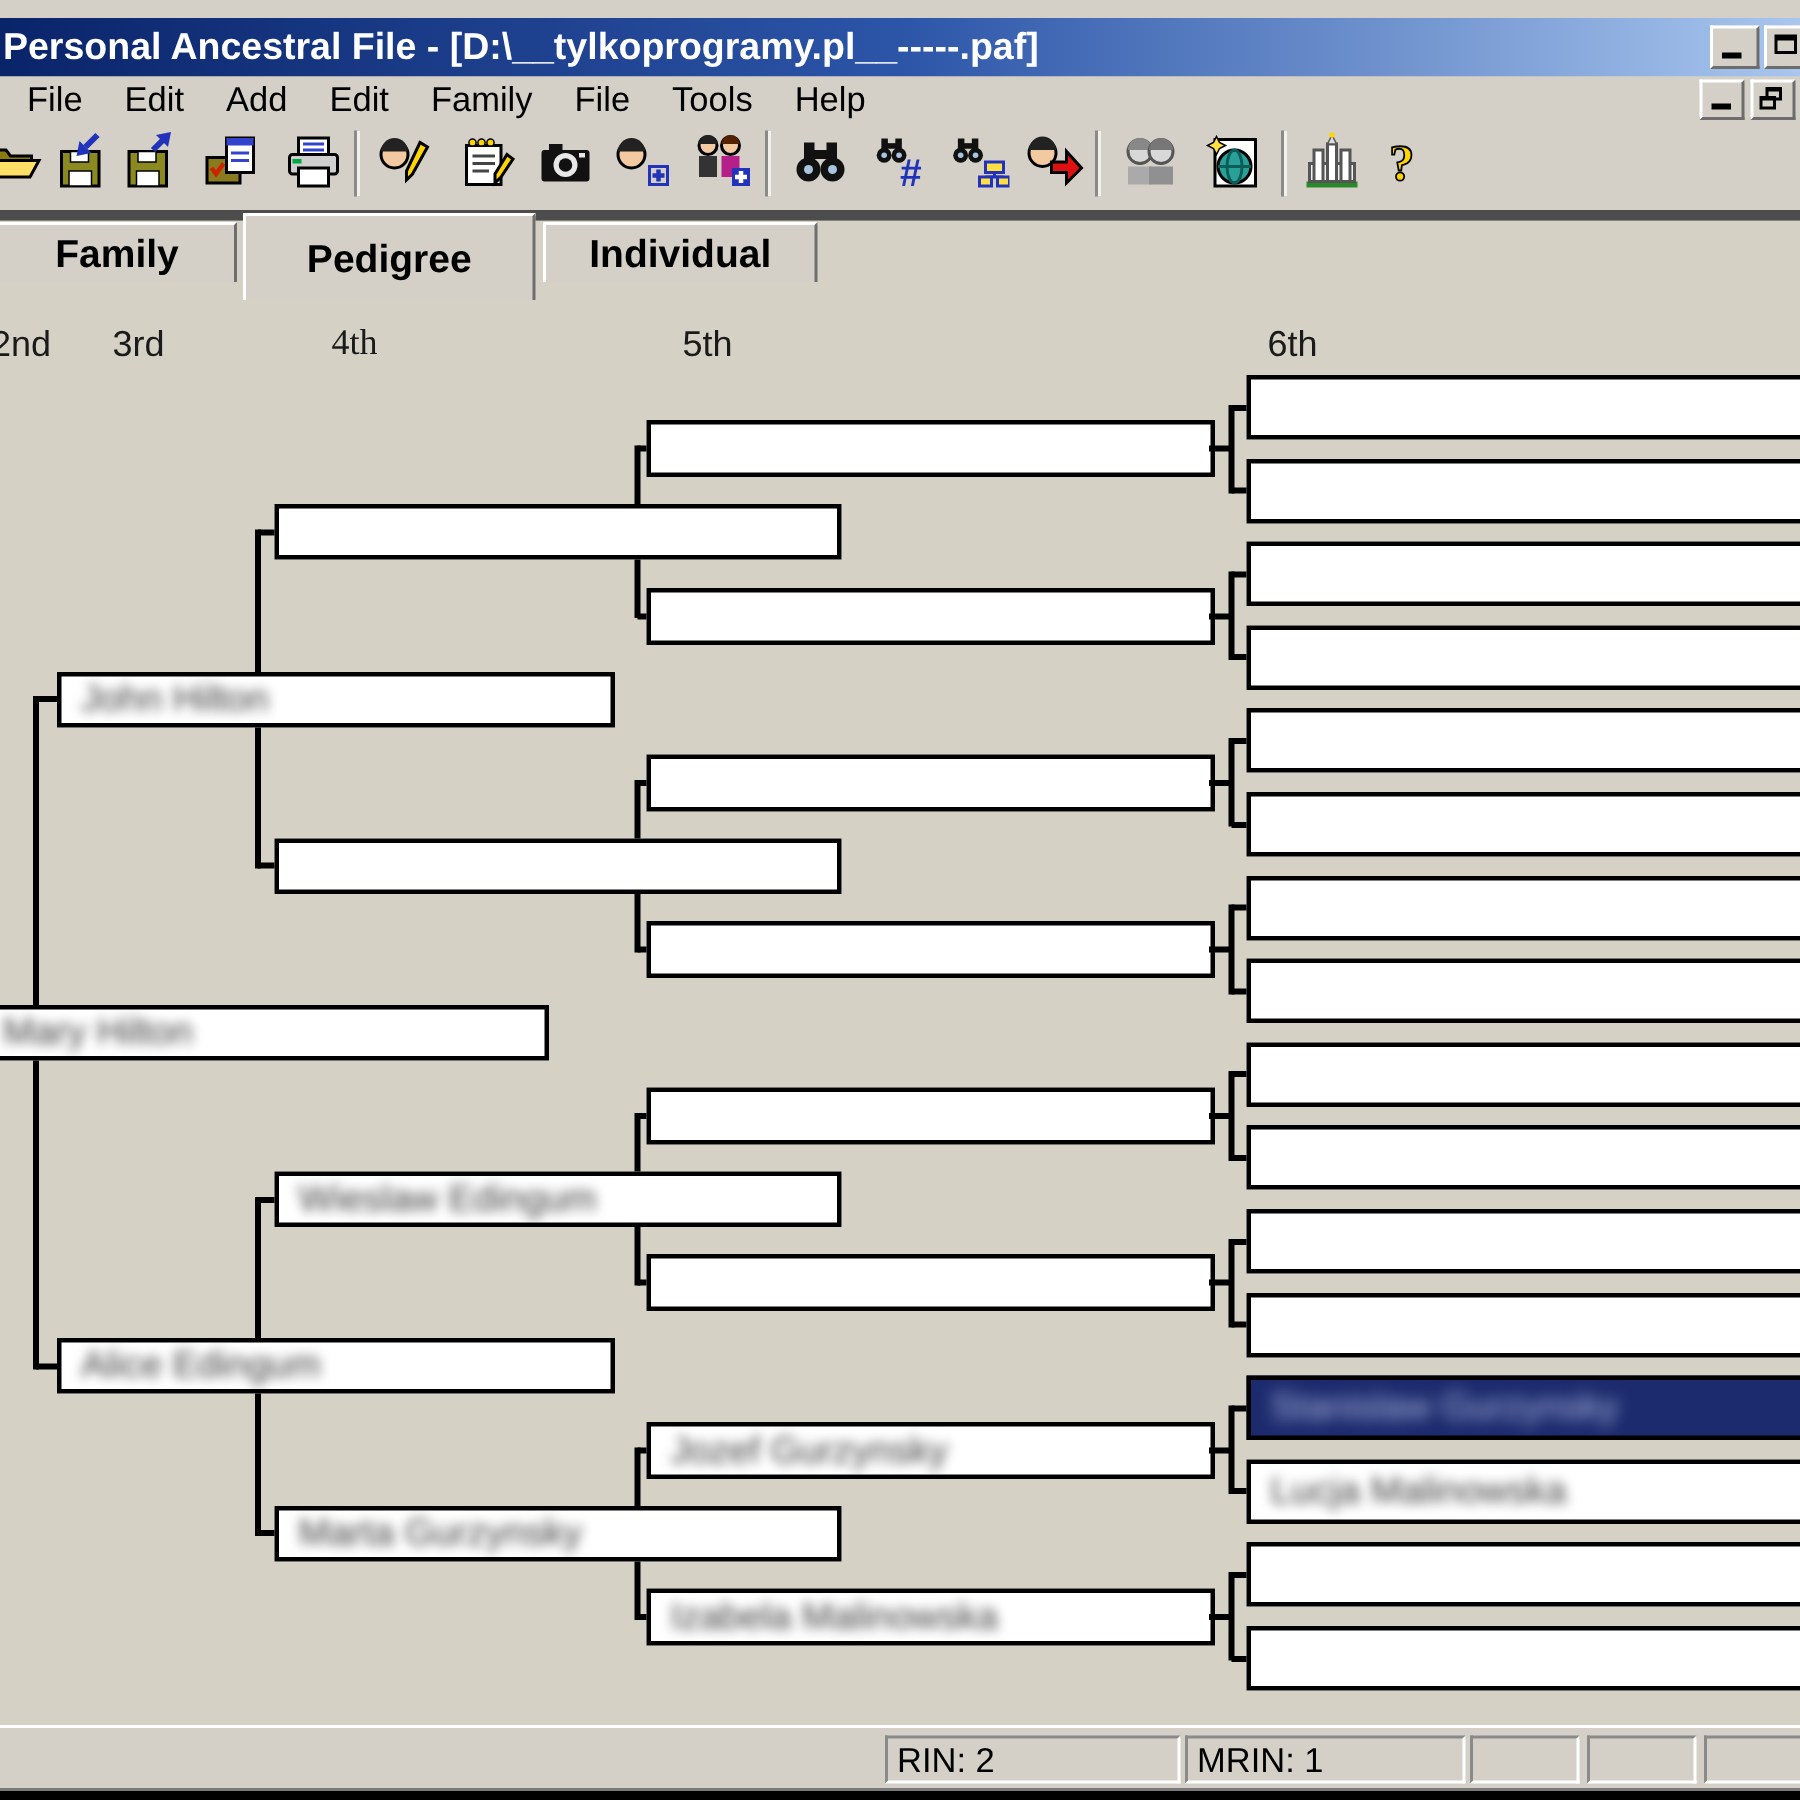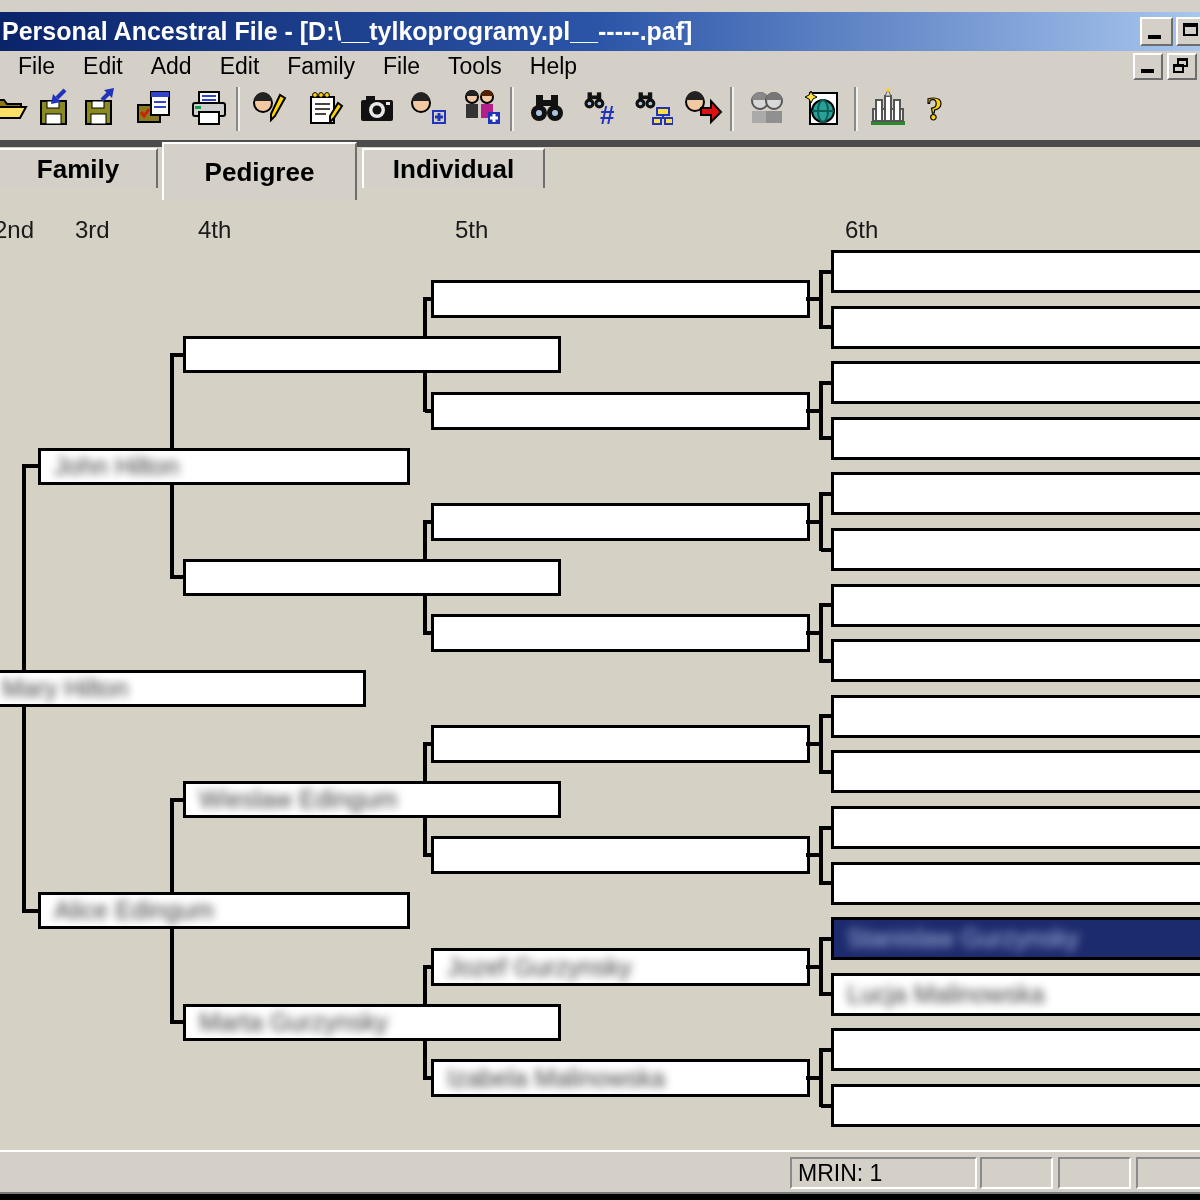--- a/index.html
+++ b/index.html
@@ -264,21 +264,21 @@
         </svg></span>
     </div>
   </div>
 <div id="toolbar-groove"></div>
 
 <div id="tabstrip"></div>
 
 <div id="chart">
     <div class="genlabel" style="left: -6px; top: 69px;">2nd</div>
     <div class="genlabel" style="left: 75px; top: 69px;">3rd</div>
-    <div class="genlabel" style="left: 198px; top: 69px;">4th</div>
+    <div class="genlabel" style="left: 221px; top: 69px; font-family: Liberation Serif, serif;">4th</div>
     <div class="genlabel" style="left: 455px; top: 69px;">5th</div>
     <div class="genlabel" style="left: 845px; top: 69px;">6th</div>
     <div class="pbox" style="left: -14px; top: 523px; width: 380px; height: 37px;">
       <span class="pname" style="line-height: 31px;">Mary Hilton</span>
     </div>
     <div class="pbox" style="left: 38px; top: 300.6px; width: 372px; height: 37px;">
       <span class="pname" style="line-height: 31px;">John Hilton</span>
     </div>
     <div class="pbox" style="left: 38px; top: 745.4px; width: 372px; height: 37px;">
       <span class="pname" style="line-height: 31px;">Alice Edingum</span>
@@ -380,20 +380,21 @@
     <div class="hline" style="left: 172px; top: 650.7px; width: 11px; height: 4px;"></div>
     <div class="hline" style="left: 172px; top: 873.1px; width: 11px; height: 4px;"></div>
     <div class="vline" style="left: 22px; top: 317.1px; width: 4px; height: 205.9px;"></div>
     <div class="vline" style="left: 22px; top: 560px; width: 4px; height: 205.9px;"></div>
     <div class="hline" style="left: 24px; top: 317.1px; width: 14px; height: 4px;"></div>
     <div class="hline" style="left: 24px; top: 761.9px; width: 14px; height: 4px;"></div>
   </div>
 
 <div id="statusbar">
 <div class="panel" style="left: -8px; width: 596px; background: transparent; border-color: transparent;"></div>
+    <div class="panel" style="left: 590px; width: 197px;">RIN: 2</div>
     <div class="panel" style="left: 790px; width: 187px;">MRIN: 1</div>
     <div class="panel" style="left: 980px; width: 73px;"></div>
     <div class="panel" style="left: 1058px; width: 73px;"></div>
     <div class="panel" style="left: 1136px; width: 72px;"></div>
   </div>
 <div id="bottom-band"></div>
 
 <div class="tab" style="left: 0px; top: 148px; width: 158px; height: 40px; z-index: 5; border-left: none;">Family</div>
 <div class="tab active" style="left: 162px; top: 142px; width: 195px; height: 58px; z-index: 5;">Pedigree</div>
 <div class="tab" style="left: 362px; top: 148px; width: 183px; height: 40px; z-index: 5;">Individual</div>

